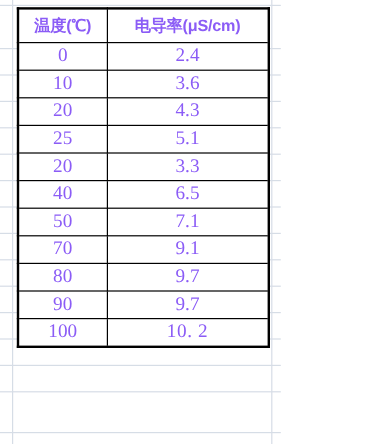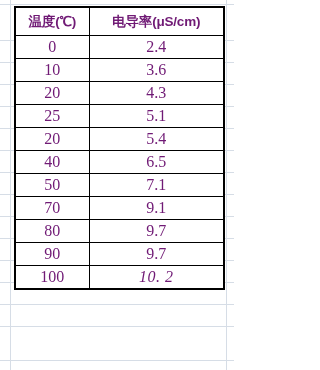--- a/index.html
+++ b/index.html
@@ -51,21 +51,21 @@
     width: 209px;
     table-layout: fixed;
     border: 2px solid #000000;
   }
   table.data-table td,
   table.data-table th {
     border: 1px solid #000000;
     padding: 0;
     text-align: center;
     vertical-align: middle;
-    color: #701a75;
+    color: #8b5cf6;
     background: #ffffff;
   }
   col.col-temp { width: 74px; }
   col.col-cond { width: 135px; }
 
   
   thead th {
     height: 27px;
     font-family: "Liberation Sans", sans-serif;
     font-weight: bold;
@@ -79,21 +79,20 @@
   tbody td {
     height: 22px;
     line-height: 22px;
     font-family: "Liberation Serif", serif;
     font-size: 16px;
     font-weight: normal;
   }
   
   tbody tr:last-child td.cond-cell {
     letter-spacing: 0.5px;
-    font-style: italic;
   }
 </style>
 </head>
 <body>
 
 <div class="sheet">
   <div class="gridline-h" style="top:4px;"></div>
   <div class="gridline-h" style="top:40px;"></div>
   <div class="gridline-h" style="top:62px;"></div>
   <div class="gridline-h" style="top:84px;"></div>
@@ -137,21 +136,21 @@
       <tr>
         <td class="temp-cell">20</td>
         <td class="cond-cell">4.3</td>
       </tr>
       <tr>
         <td class="temp-cell">25</td>
         <td class="cond-cell">5.1</td>
       </tr>
       <tr>
         <td class="temp-cell">20</td>
-        <td class="cond-cell">5.4</td>
+        <td class="cond-cell">3.3</td>
       </tr>
       <tr>
         <td class="temp-cell">40</td>
         <td class="cond-cell">6.5</td>
       </tr>
       <tr>
         <td class="temp-cell">50</td>
         <td class="cond-cell">7.1</td>
       </tr>
       <tr>

